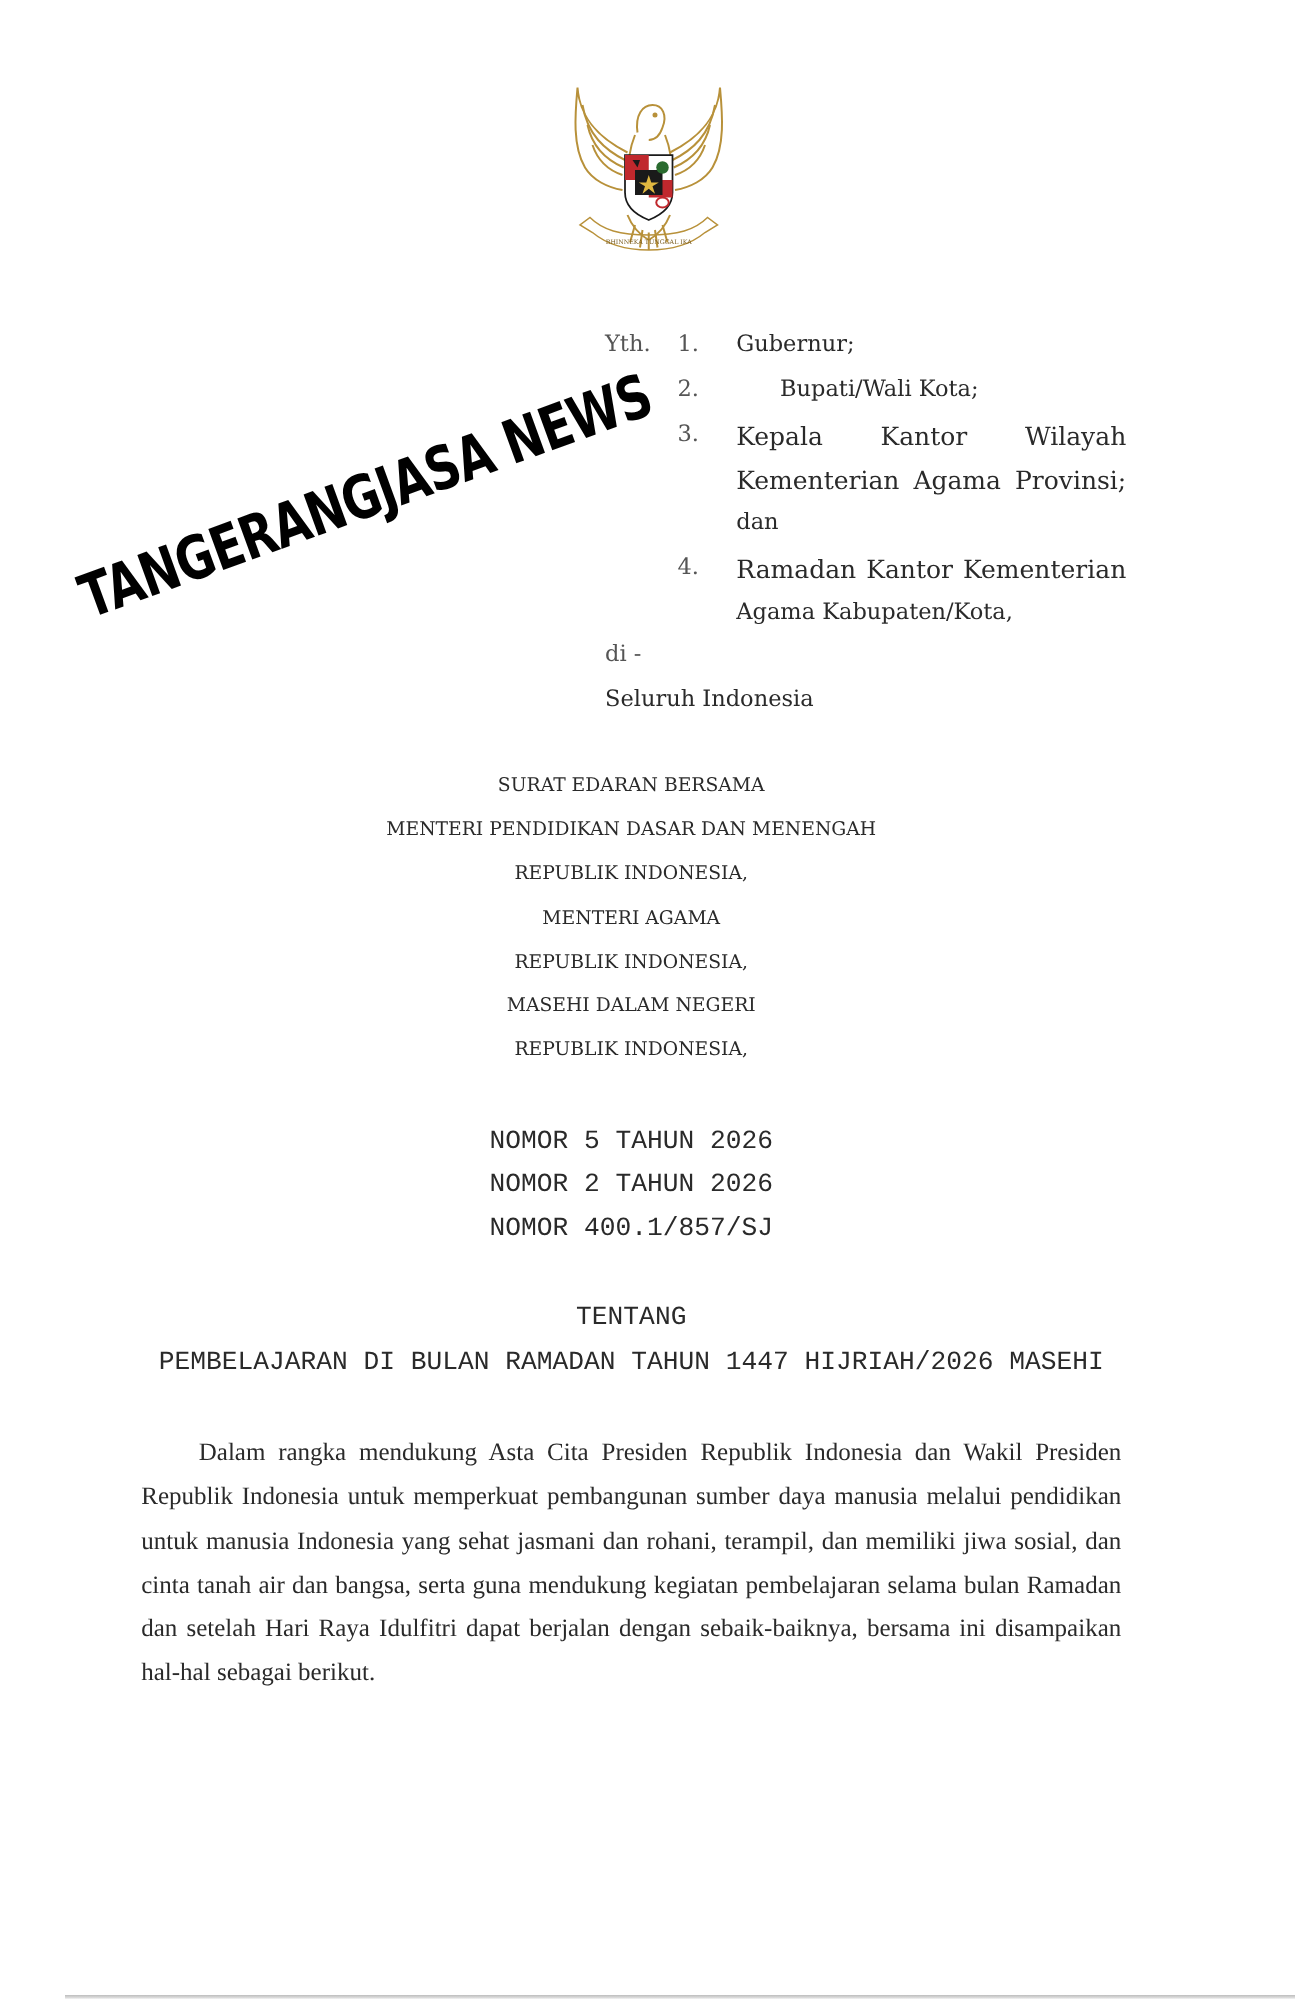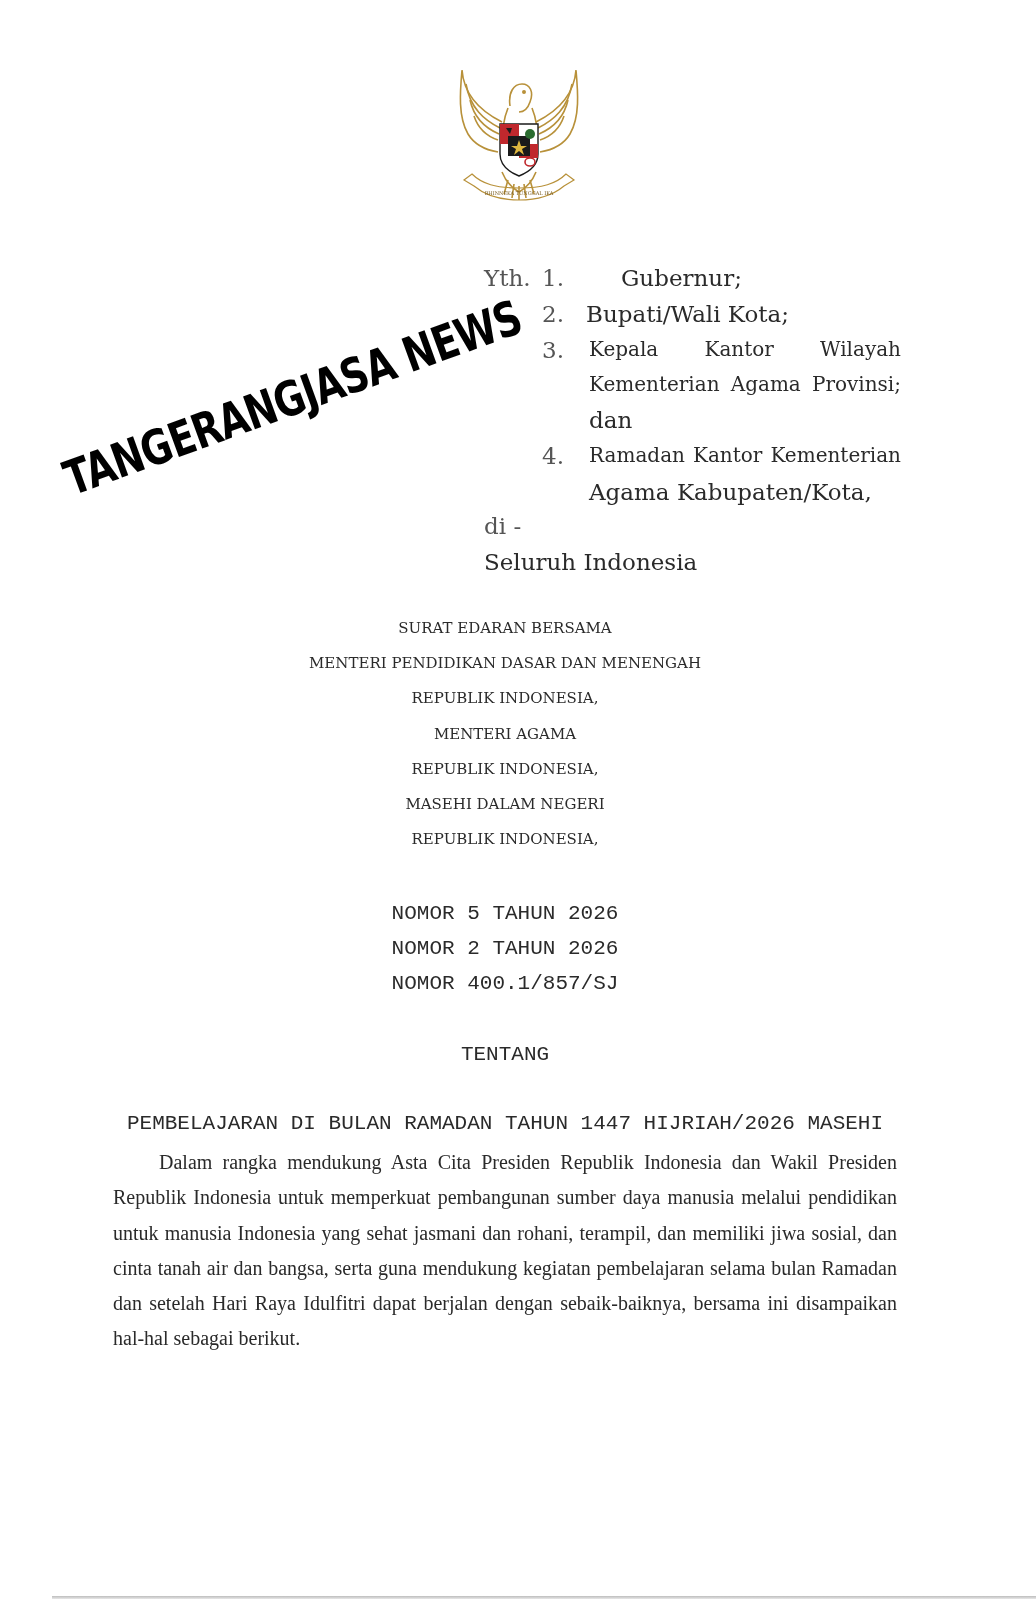--- a/index.html
+++ b/index.html
@@ -6,21 +6,21 @@
   body { width: 1036px; height: 1600px; position: relative; overflow: hidden;
          font-family: "DejaVu Serif", "Liberation Serif", serif; color: #2a2a2a; }
   .page { position: absolute; left: 0; top: 0; width: 1036px; height: 1600px; background: #fff; }
   .bottom-edge { position: absolute; left: 52px; right: 0; top: 1596px; height: 3px;
                  background: linear-gradient(#bdbdbd, #e8e8e8); }
   .emblem { position: absolute; left: 452px; top: 62px; width: 134px; height: 150px; }
   .watermark { position: absolute; left: 66px; top: 452px; font-family: "DejaVu Sans", "Liberation Sans", sans-serif;
                font-weight: bold; font-size: 48px; color: #000; letter-spacing: -1px;
                transform: rotate(-20deg); transform-origin: left center; transform: rotate(-20deg) scaleX(0.78);
                white-space: nowrap; }
-  .txt { position: absolute; font-size: 23px; white-space: nowrap; line-height: 1; }
+  .txt { position: absolute; font-size: 18px; white-space: nowrap; line-height: 1; }
   .c { position: absolute; left: 0; width: 1010px; text-align: center; font-size: 15px; line-height: 1; white-space: nowrap; }
   .para { position: absolute; left: 113px; width: 784px; font-size: 19px; line-height: 35.3px;
           text-align: justify; font-family: "Liberation Serif", serif; color: #2a2a2a; }
   .cond { font-family: Liberation Mono, monospace; font-size: 21px; }
   .recip-text { position: absolute; left: 589px; width: 312px; font-size: 20px; line-height: 35px; text-align: justify; text-align-last: justify; }
 </style>
 </head>
 <body>
 
 <div class="page">
@@ -62,24 +62,24 @@
     </g>
     <text x="67" y="133" font-size="5" text-anchor="middle" fill="#7a5c1e" font-family="DejaVu Serif, serif">BHINNEKA TUNGGAL IKA</text>
   </svg>
 
   <div class="watermark">TANGERANGJASA NEWS</div>
 
   <div>
     <span class="txt" style="left:484px; top:267px; color:#555;">Yth.</span>
 
     <span class="txt" style="left:542px; top:267px; color:#555;">1.</span>
-    <span class="txt" style="left:589px; top:267px;margin-left:32px;">Gubernur;</span>
+    <span class="txt" style="left:589px; top:267px;">Gubernur;</span>
 
     <span class="txt" style="left:542px; top:303px; color:#555;">2.</span>
-    <span class="txt" style="left:586px; top:303px;">Bupati/Wali Kota;</span>
+    <span class="txt" style="left:624px; top:303px;">Bupati/Wali Kota;</span>
 
     <span class="txt" style="left:542px; top:339px; color:#555;">3.</span>
     <div class="recip-text" style="top:332px;"><span>Kepala Kantor Wilayah</span></div>
     <div class="recip-text" style="top:367px;"><span>Kementerian Agama Provinsi;</span></div>
     <span class="txt" style="left:589px; top:409px;">dan</span>
 
     <span class="txt" style="left:542px; top:445px; color:#555;">4.</span>
     <div class="recip-text" style="top:438px;"><span>Ramadan Kantor Kementerian</span></div>
     <span class="txt" style="left:589px; top:481px;">Agama Kabupaten/Kota,</span>
 
@@ -98,19 +98,19 @@
   </div>
 
   <div>
     <div class="c cond" style="top:903px;">NOMOR 5 TAHUN 2026</div>
     <div class="c cond" style="top:938px;">NOMOR 2 TAHUN 2026</div>
     <div class="c cond" style="top:973px;">NOMOR 400.1/857/SJ</div>
   </div>
 
   <div>
     <div class="c cond" style="top:1044px;text-align:center;">TENTANG</div>
-    <div class="c cond" style="top:1080px; left:0; width:1010px;margin-top:33px;">PEMBELAJARAN DI BULAN RAMADAN TAHUN 1447 HIJRIAH/2026 MASEHI</div>
+    <div class="c cond" style="top:1080px; left:0; width:1010px;">PEMBELAJARAN DI BULAN RAMADAN TAHUN 1447 HIJRIAH/2026 MASEHI</div>
   </div>
 
   <div class="para" style="top:1145px; text-indent:46px; font-size:20px;">Dalam rangka mendukung Asta Cita Presiden Republik Indonesia dan Wakil Presiden Republik Indonesia untuk memperkuat pembangunan sumber daya manusia melalui pendidikan untuk manusia Indonesia yang sehat jasmani dan rohani, terampil, dan memiliki jiwa sosial, dan cinta tanah air dan bangsa, serta guna mendukung kegiatan pembelajaran selama bulan Ramadan dan setelah Hari Raya Idulfitri dapat berjalan dengan sebaik-baiknya, bersama ini disampaikan hal-hal sebagai berikut.</div>
 
   <div class="bottom-edge"></div>
 </div>
 
 </body></html>

